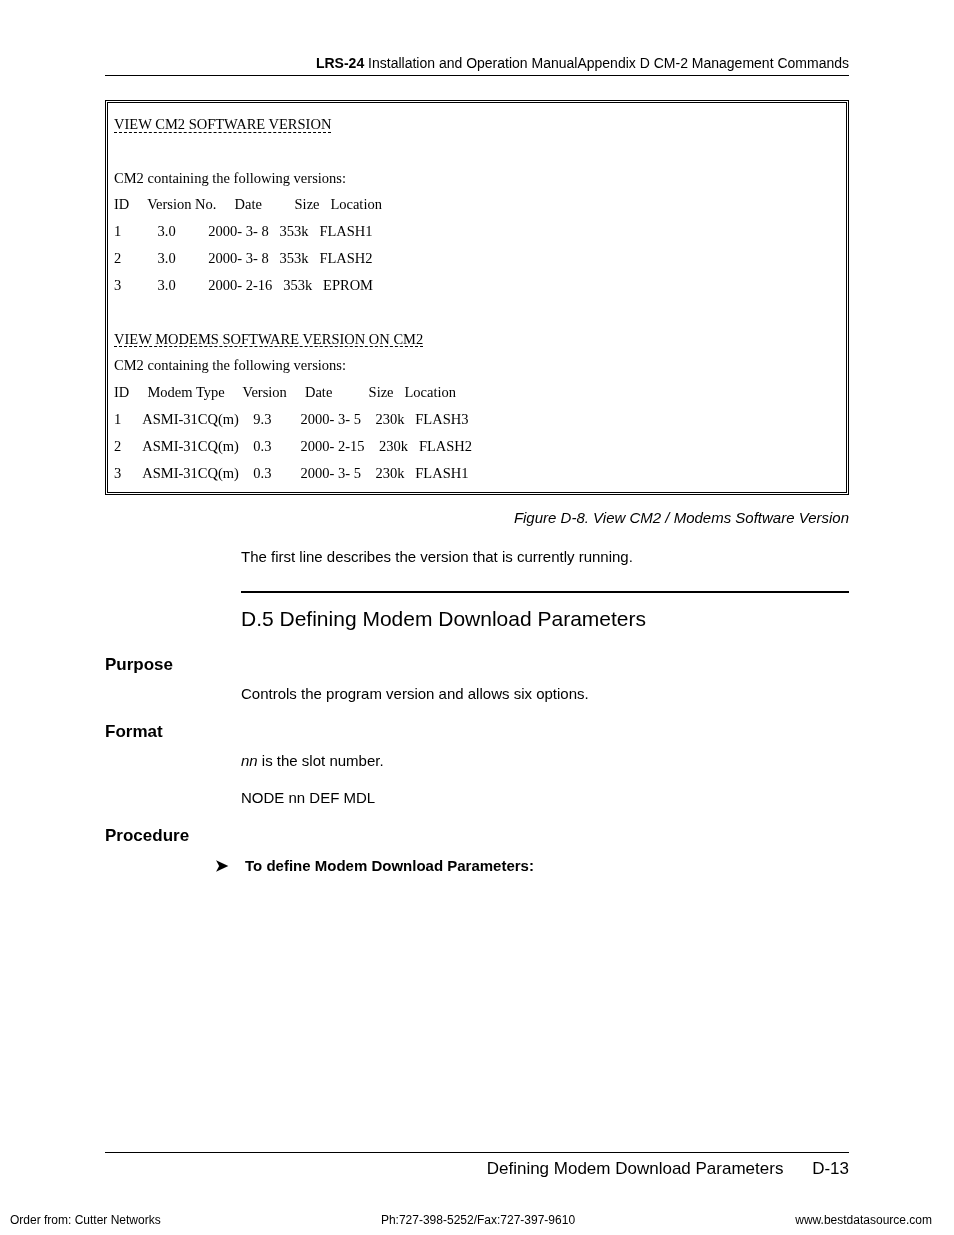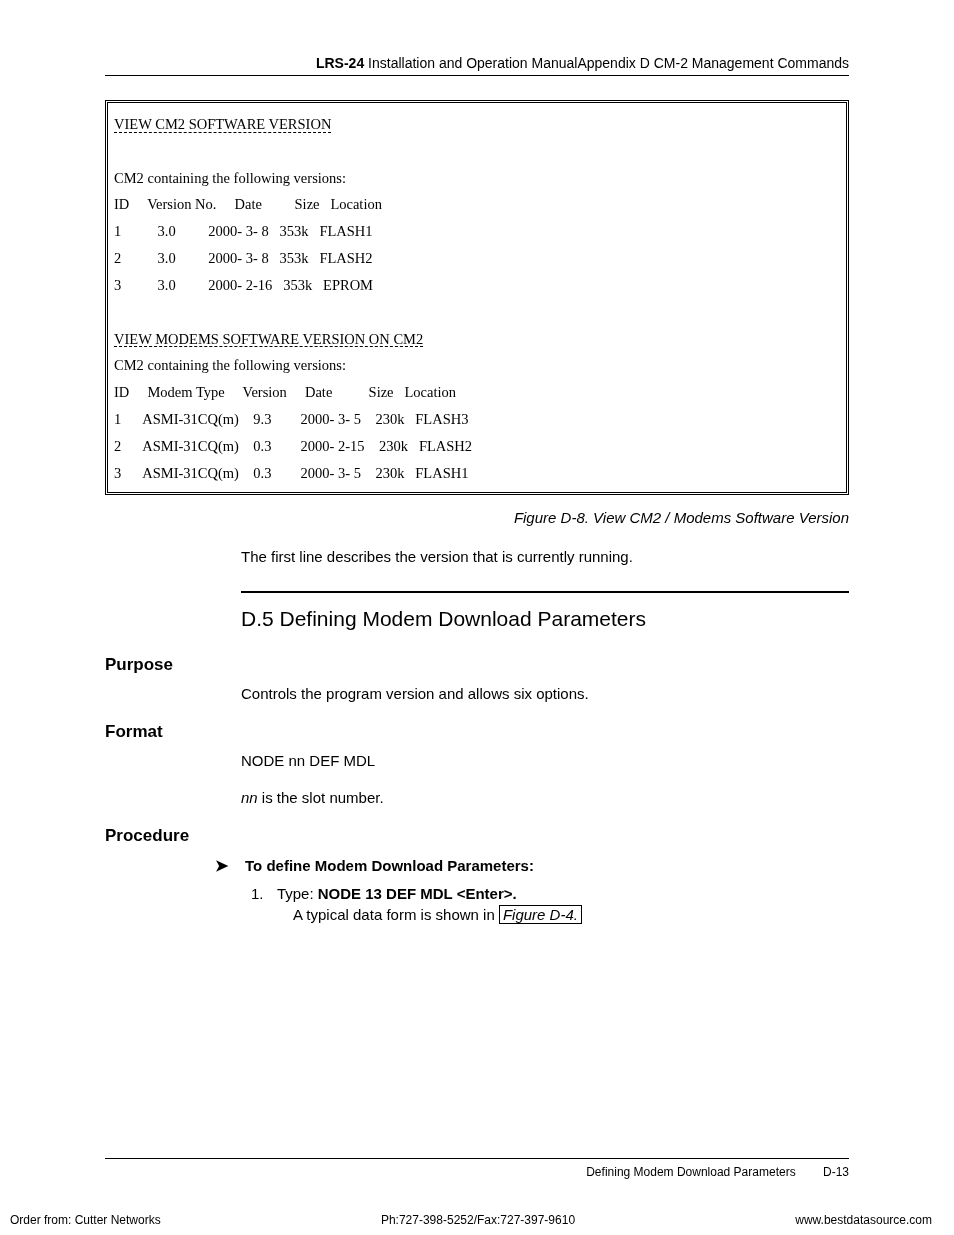--- a/index.html
+++ b/index.html
@@ -113,21 +113,21 @@
     padding: 0 3px;
     font-style: italic;
   }
   .footer-area {
     position: absolute;
     left: 105px;
     right: 105px;
     bottom: 56px;
     border-top: 1px solid #000;
     padding-top: 6px;
-    font-size: 12px;
+    font-size: 17px;
     text-align: right;
   }
   .footer-area .label { }
   .footer-area .pageno { margin-left: 24px; }
   .very-bottom {
     position: absolute;
     left: 0; right: 12px;
     bottom: 8px;
     font-size: 12px;
     display: flex;
@@ -167,41 +167,32 @@
   <div class="body-line">The first line describes the version that is currently running.</div>
 
   <hr class="thick-rule">
 
   <div class="section-number-title">D.5 Defining Modem Download Parameters</div>
 
   <div class="side-heading">Purpose</div>
   <div class="indented-para">Controls the program version and allows six options.</div>
 
   <div class="side-heading">Format</div>
-  <div class="indented-para">NODE nn DEF MDL</div>
   <div class="indented-para">
     <span class="italic">nn</span><span> is the slot number.</span>
   </div>
+  <div class="indented-para">NODE nn DEF MDL</div>
 
   <div class="side-heading">Procedure</div>
 
   <div class="proc-block">
     <div class="proc-lead">
       <span class="arrow">➤</span>
       <span>To define Modem Download Parameters:</span>
     </div>
-    <div class="proc-steps">
-      <div class="step">
-        <span class="num">1.</span>
-        <span>Type:  </span><b>NODE 13 DEF MDL &lt;Enter&gt;.</b>
-        <div class="substep">
-          <span>A typical data form is shown in </span><span class="fig-ref">Figure D-4.</span>
-        </div>
-      </div>
-    </div>
   </div>
 
 </div>
 
 <div class="footer-area">
   <span class="label">Defining Modem Download Parameters</span>
   <span class="pageno">D-13</span>
 </div>
 
 <div class="very-bottom">

